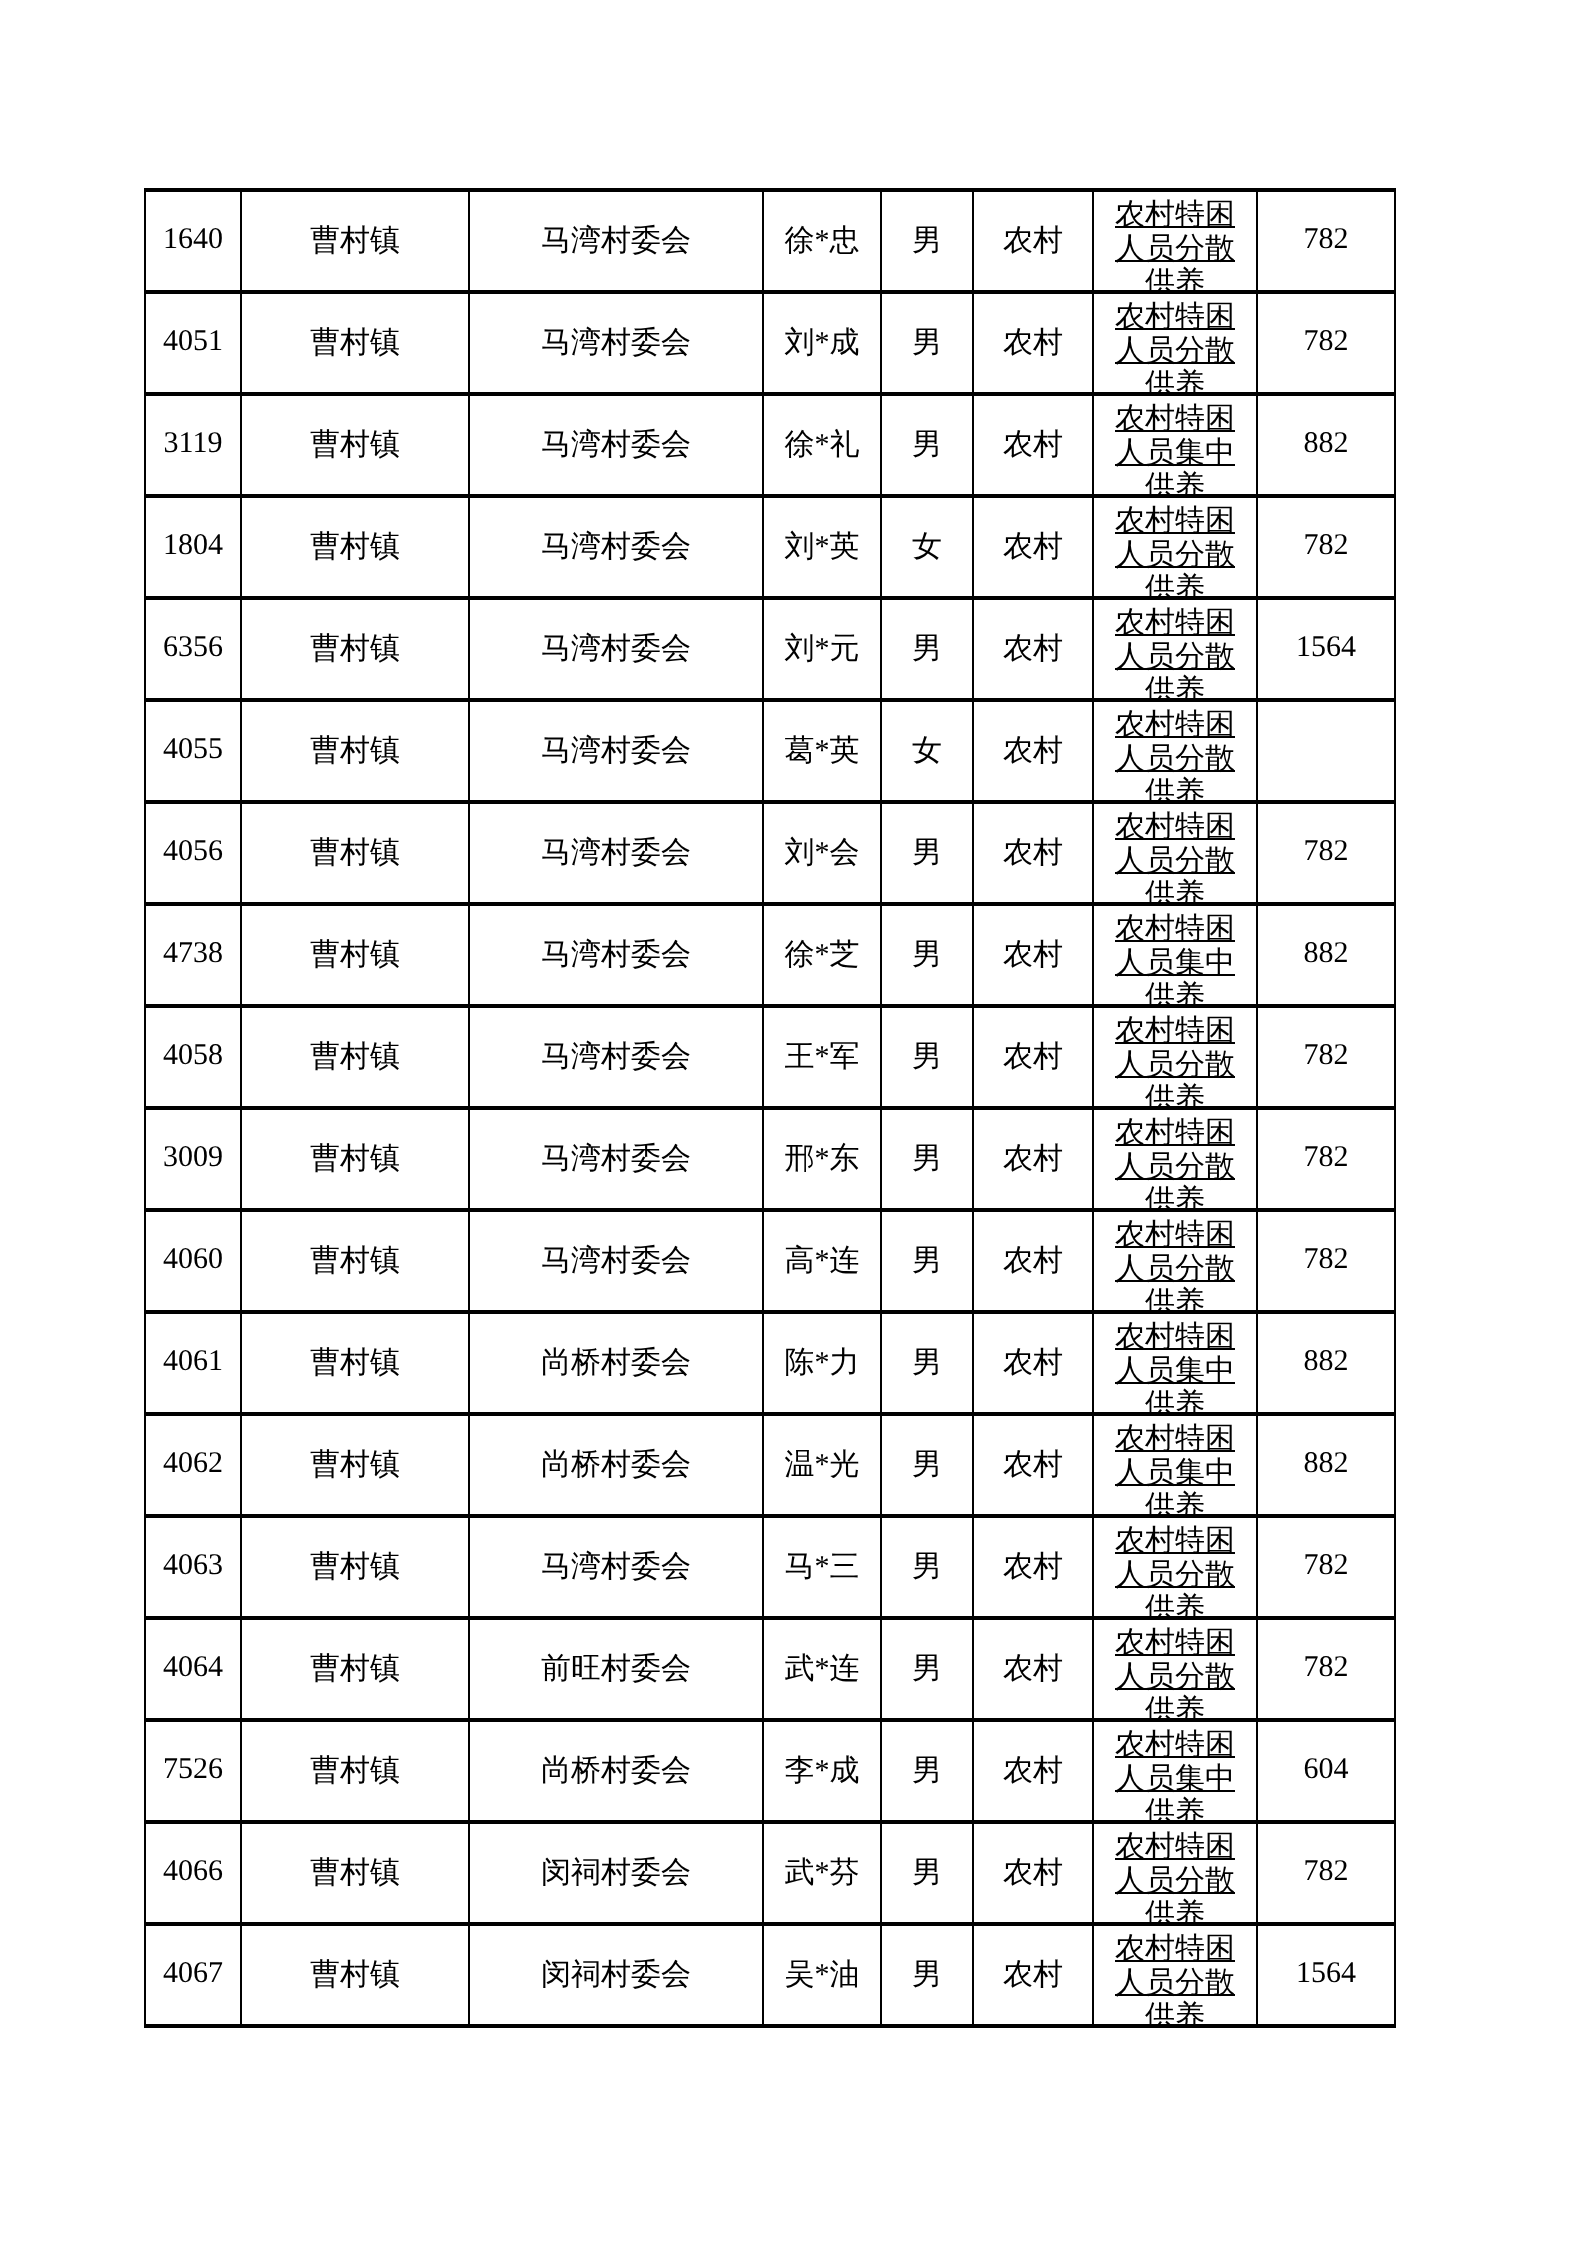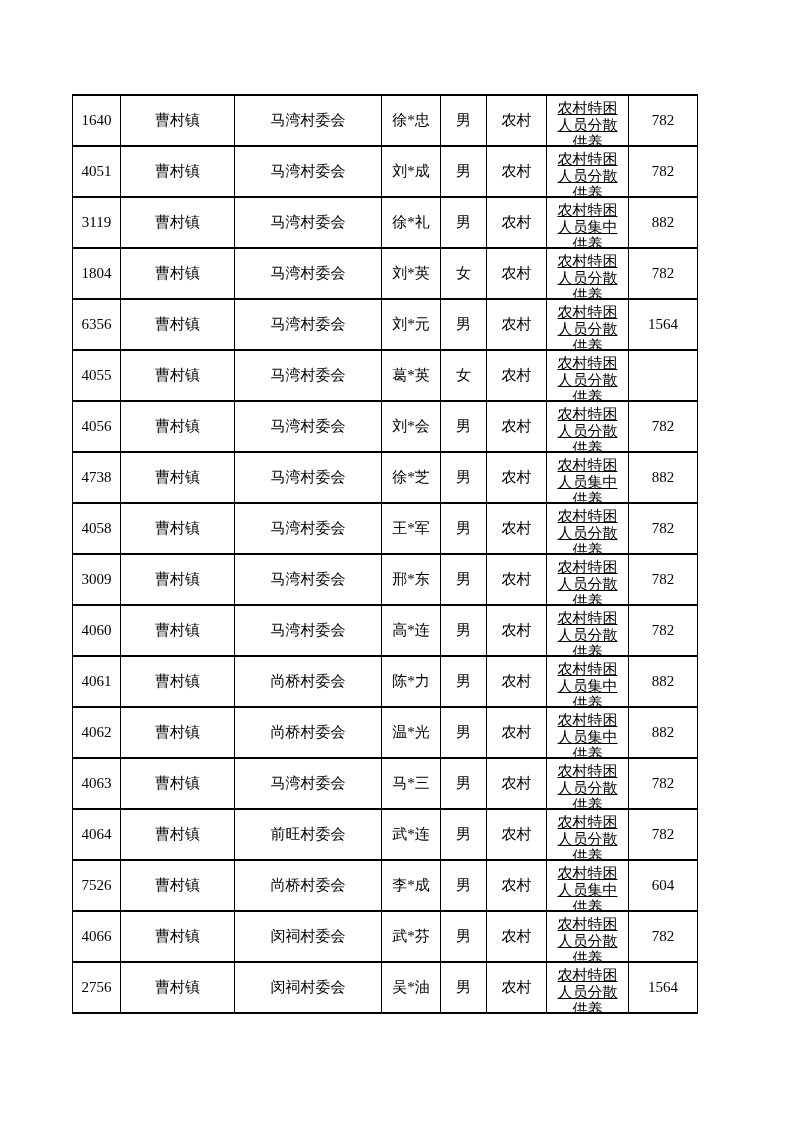--- a/index.html
+++ b/index.html
@@ -287,21 +287,21 @@
     <td>武*芬</td>
     <td>男</td>
     <td>农村</td>
     <td class="cat">
       <div class="cat-inner">农村特困人员分散供养</div>
     </td>
     <td>782</td>
   </tr>
 
   <tr>
-    <td>2756</td>
+    <td>4067</td>
     <td>曹村镇</td>
     <td>闵祠村委会</td>
     <td>吴*油</td>
     <td>男</td>
     <td>农村</td>
     <td class="cat">
       <div class="cat-inner">农村特困人员分散供养</div>
     </td>
     <td>1564</td>
   </tr>

